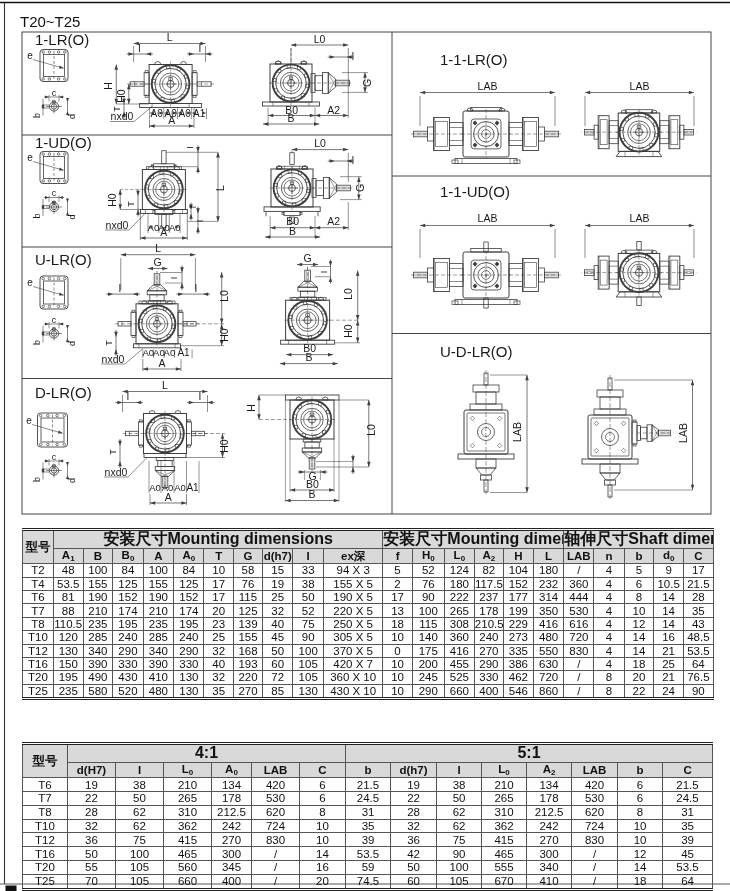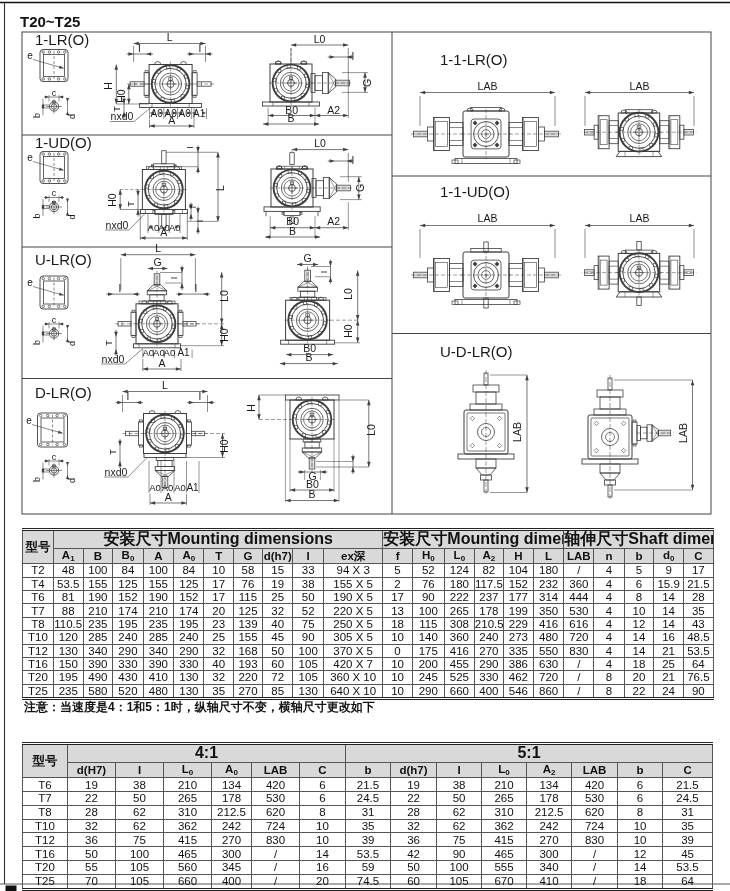--- a/index.html
+++ b/index.html
@@ -1,17 +1,17 @@
 <!DOCTYPE html>
 <html><head><meta charset="utf-8">
 <style>
 html,body{margin:0;padding:0;background:#fff;}
 #page{position:relative;width:730px;height:891px;background:#fff;overflow:hidden;
 font-family:"Liberation Sans", sans-serif;}
-#title{position:absolute;left:20px;top:13px;font-size:15px;font-weight:bold;color:#111;}
+#title{position:absolute;left:20px;top:13px;font-size:15px;font-weight:normal;color:#111;}
 svg{position:absolute;left:0;top:0;}
 .tb{position:absolute;border-collapse:collapse;table-layout:fixed;font-size:11.5px;color:#111;
 border-top:3px double #222;border-bottom:3px double #222;margin-top:8px;}
 .tb td{border:0.8px solid #555;text-align:center;padding:0;line-height:1.05;height:12.4px;overflow:hidden;white-space:nowrap;}
 .tb tr.h td{background:#d9d9d9;font-weight:bold;}
 .tb td.g{font-size:16px;}
 .tb td.mh{font-size:12.5px;}
 .tb sub{font-size:8px;vertical-align:-2px;}
 .tb tr.b2 td{height:12.8px;}
 #note1{position:absolute;left:24px;top:699px;font-size:12px;font-weight:bold;color:#111;}
@@ -1236,21 +1236,21 @@
           <td>155 X 5</td>
           <td>2</td>
           <td>76</td>
           <td>180</td>
           <td>117.5</td>
           <td>152</td>
           <td>232</td>
           <td>360</td>
           <td>4</td>
           <td>6</td>
-          <td>15.9</td>
+          <td>10.5</td>
           <td>21.5</td>
         </tr>
 <tr>
           <td>T6</td>
           <td>81</td>
           <td>190</td>
           <td>152</td>
           <td>190</td>
           <td>152</td>
           <td>17</td>
@@ -1418,21 +1418,21 @@
           <td>T25</td>
           <td>235</td>
           <td>580</td>
           <td>520</td>
           <td>480</td>
           <td>130</td>
           <td>35</td>
           <td>270</td>
           <td>85</td>
           <td>130</td>
-          <td>640 X 10</td>
+          <td>430 X 10</td>
           <td>10</td>
           <td>290</td>
           <td>660</td>
           <td>400</td>
           <td>546</td>
           <td>860</td>
           <td>/</td>
           <td>8</td>
           <td>22</td>
           <td>24</td>
@@ -1611,13 +1611,12 @@
           <td>60</td>
           <td>105</td>
           <td>670</td>
           <td>410</td>
           <td>/</td>
           <td>18</td>
           <td>64</td>
         </tr>
 </tbody>
     </table>
-<div id="note1">注意：当速度是4：1和5：1时，纵轴尺寸不变，横轴尺寸更改如下</div>
 </div>
 </body></html>

